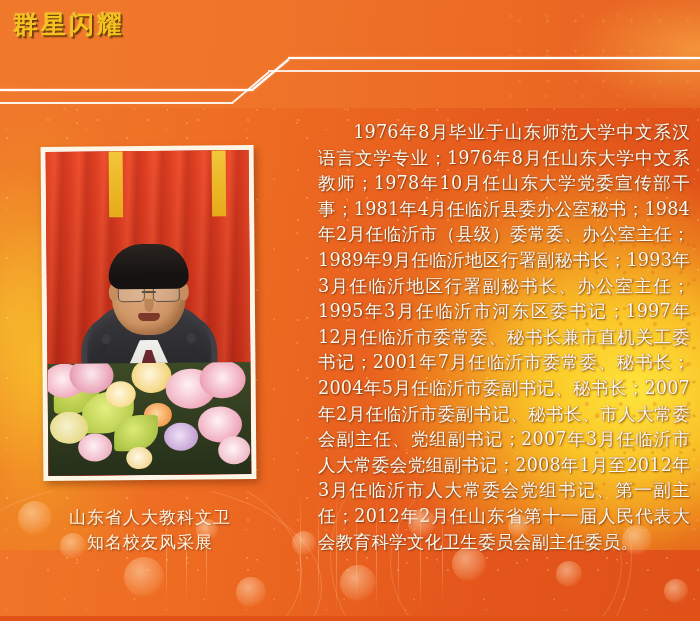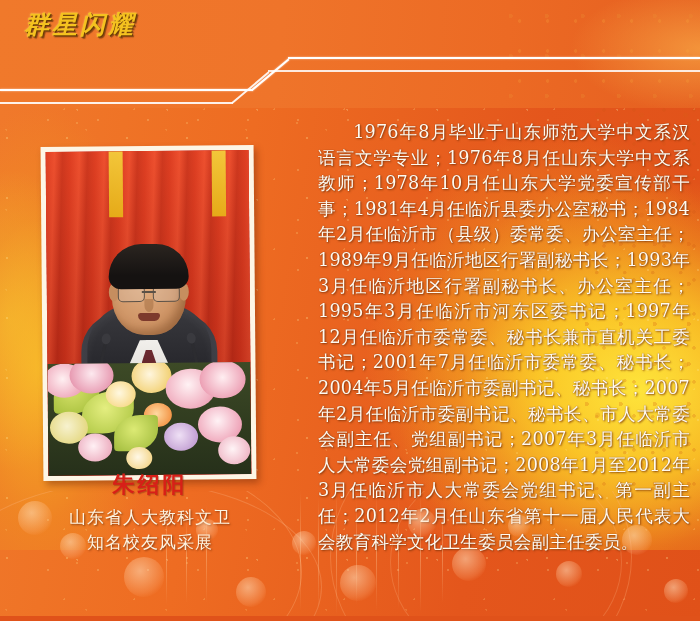--- a/index.html
+++ b/index.html
@@ -40,25 +40,25 @@
   .header-band{position:absolute;left:0;top:0;width:700px;height:108px;
     background:linear-gradient(95deg,#f0792b 0%,#ef742a 40%,#ec6a24 72%,#e55f20 100%);}
   .header-glow{position:absolute;right:0;top:0;width:220px;height:108px;
     background:radial-gradient(ellipse 180px 90px at 100% 45%, rgba(255,190,80,.55) 0%, rgba(240,120,40,0) 72%);}
   .hdr-speck{position:absolute;right:0;top:0;width:200px;height:108px;opacity:.5;
     background-image:
       radial-gradient(circle 2px at 30% 40%, rgba(235,140,50,.6) 0 2px, transparent 2px),
       radial-gradient(circle 1.5px at 70% 70%, rgba(245,165,60,.5) 0 1.5px, transparent 2px);
     background-size:36px 40px,28px 30px;}
 
-  .title-main{position:absolute;left:24px;top:8px;
+  .title-main{position:absolute;left:13px;top:8px;
     font-family:"DejaVu Sans","Liberation Sans",sans-serif;
     font-size:25px;font-weight:bold;letter-spacing:3px;
     color:#f5c21f;
-    text-shadow:1px 1px 0 #6b3c05, 2px 2px 1px rgba(60,28,4,.55), 0 0 2px rgba(255,225,120,.8);font-style:italic;}
+    text-shadow:1px 1px 0 #6b3c05, 2px 2px 1px rgba(60,28,4,.55), 0 0 2px rgba(255,225,120,.8);}
   .title-sub{position:absolute;left:48px;top:52px;
     font-family:"DejaVu Sans","Liberation Sans",sans-serif;
     font-size:24px;font-weight:bold;letter-spacing:4px;
     color:#fdfaf2;
     text-shadow:2px 2px 2px rgba(90,40,6,.75), 1px 1px 0 rgba(120,55,10,.6);}
 
   
   .rule{position:absolute;background:#fff;height:2px;}
   .rule-a{left:0;top:89px;width:253px;box-shadow:0 0 2px rgba(255,255,255,.7);}
   .rule-b{left:0;top:102px;width:233px;height:1.5px;opacity:.9;}
@@ -228,21 +228,20 @@
         <div class="fl" style="left:2px;top:48px;width:38px;height:32px;background:radial-gradient(circle at 45% 45%,#f7f2cf,#dfd06a);"></div>
         <div class="leafy" style="left:66px;top:52px;width:44px;height:36px;background:radial-gradient(circle at 45% 40%,#dcea74,#9ab636);"></div>
         <div class="fl" style="left:116px;top:60px;width:34px;height:28px;background:radial-gradient(circle at 45% 45%,#efe0f5,#b48ac8);"></div>
         <div class="fl" style="left:30px;top:70px;width:34px;height:28px;background:radial-gradient(circle at 45% 45%,#fff0f4,#e79ab0);"></div>
         <div class="fl" style="left:170px;top:74px;width:32px;height:28px;background:radial-gradient(circle at 45% 45%,#fff4f6,#eaa3b6);"></div>
         <div class="fl" style="left:78px;top:84px;width:26px;height:22px;background:radial-gradient(circle at 45% 45%,#fff8e6,#f0cc72);"></div>
       </div>
     </div>
   </div>
 
-  <div class="name">朱绍阳</div>
   <div class="role">
     <div>山东省人大教科文卫</div>
     <div>知名校友风采展</div>
   </div>
 
   <div class="bio">1976年8月毕业于山东师范大学中文系汉语言文学专业；1976年8月任山东大学中文系教师；1978年10月任山东大学党委宣传部干事；1981年4月任临沂县委办公室秘书；1984年2月任临沂市（县级）委常委、办公室主任；1989年9月任临沂地区行署副秘书长；1993年3月任临沂地区行署副秘书长、办公室主任；1995年3月任临沂市河东区委书记；1997年12月任临沂市委常委、秘书长兼市直机关工委书记；2001年7月任临沂市委常委、秘书长；2004年5月任临沂市委副书记、秘书长；2007年2月任临沂市委副书记、秘书长、市人大常委会副主任、党组副书记；2007年3月任临沂市人大常委会党组副书记；2008年1月至2012年3月任临沂市人大常委会党组书记、第一副主任；2012年2月任山东省第十一届人民代表大会教育科学文化卫生委员会副主任委员。</div>
 
   <div class="bottom">
     <div class="swirl" style="left:-120px;top:-40px;width:420px;height:240px;"></div>
     <div class="swirl" style="left:-60px;top:-10px;width:380px;height:210px;border-color:rgba(255,195,145,.26);"></div>

